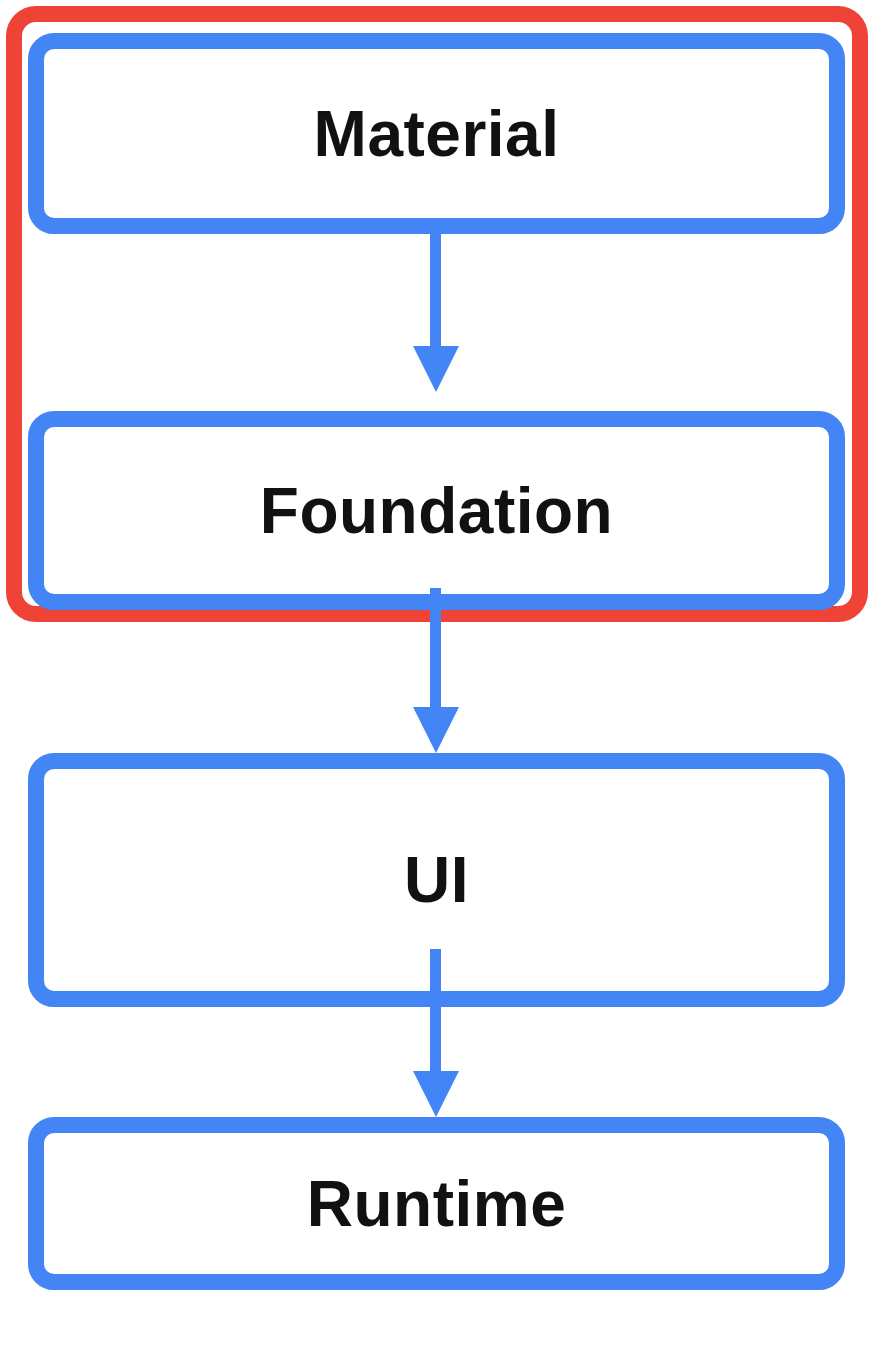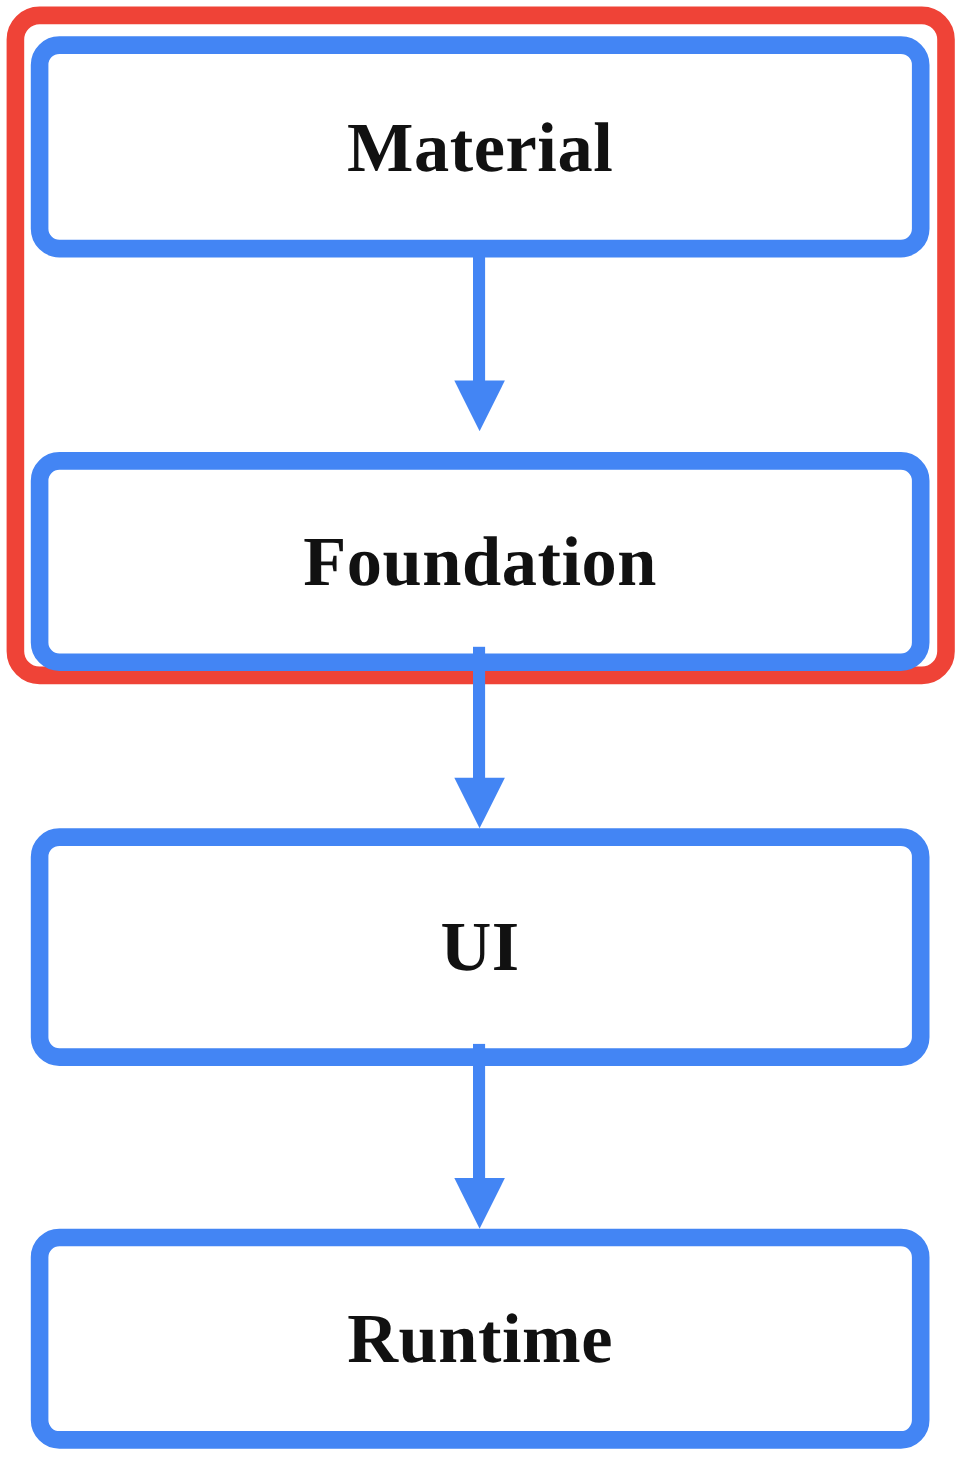--- a/index.html
+++ b/index.html
@@ -5,21 +5,21 @@
   html, body {
     margin: 0;
     padding: 0;
     background: #ffffff;
   }
   .canvas {
     position: relative;
     width: 870px;
     height: 1345px;
     background: var(--bg, #ffffff);
-    font-family: Liberation Serif, serif;
+    font-family: Liberation Sans, sans-serif;
     overflow: hidden;
   }
   .highlight-frame {
     position: absolute;
     left: 6px;
     top: 6px;
     width: 862px;
     height: 616px;
     box-sizing: border-box;
     border: 16px solid var(--red, #EF4337);
@@ -34,22 +34,22 @@
     border: 16px solid var(--blue, #4385F4);
     border-radius: 26px;
     background: #ffffff;
     display: flex;
     align-items: center;
     justify-content: center;
     z-index: 2;
   }
   .box-material   { top: 33px;   height: 201px; }
   .box-foundation { top: 411px;  height: 199px; }
-  .box-ui         { top: 753px;  height: 216px; }
-  .box-runtime    { top: 1117px; height: 200px; }
+  .box-ui         { top: 753px;  height: 254px; }
+  .box-runtime    { top: 1117px; height: 173px; }
   .layer-label {
     color: var(--text, #111111);
     font-size: 64px;
     font-weight: 600;
     letter-spacing: 0.5px;
     white-space: nowrap;
   }
   .arrow {
     position: absolute;
     left: 0;

